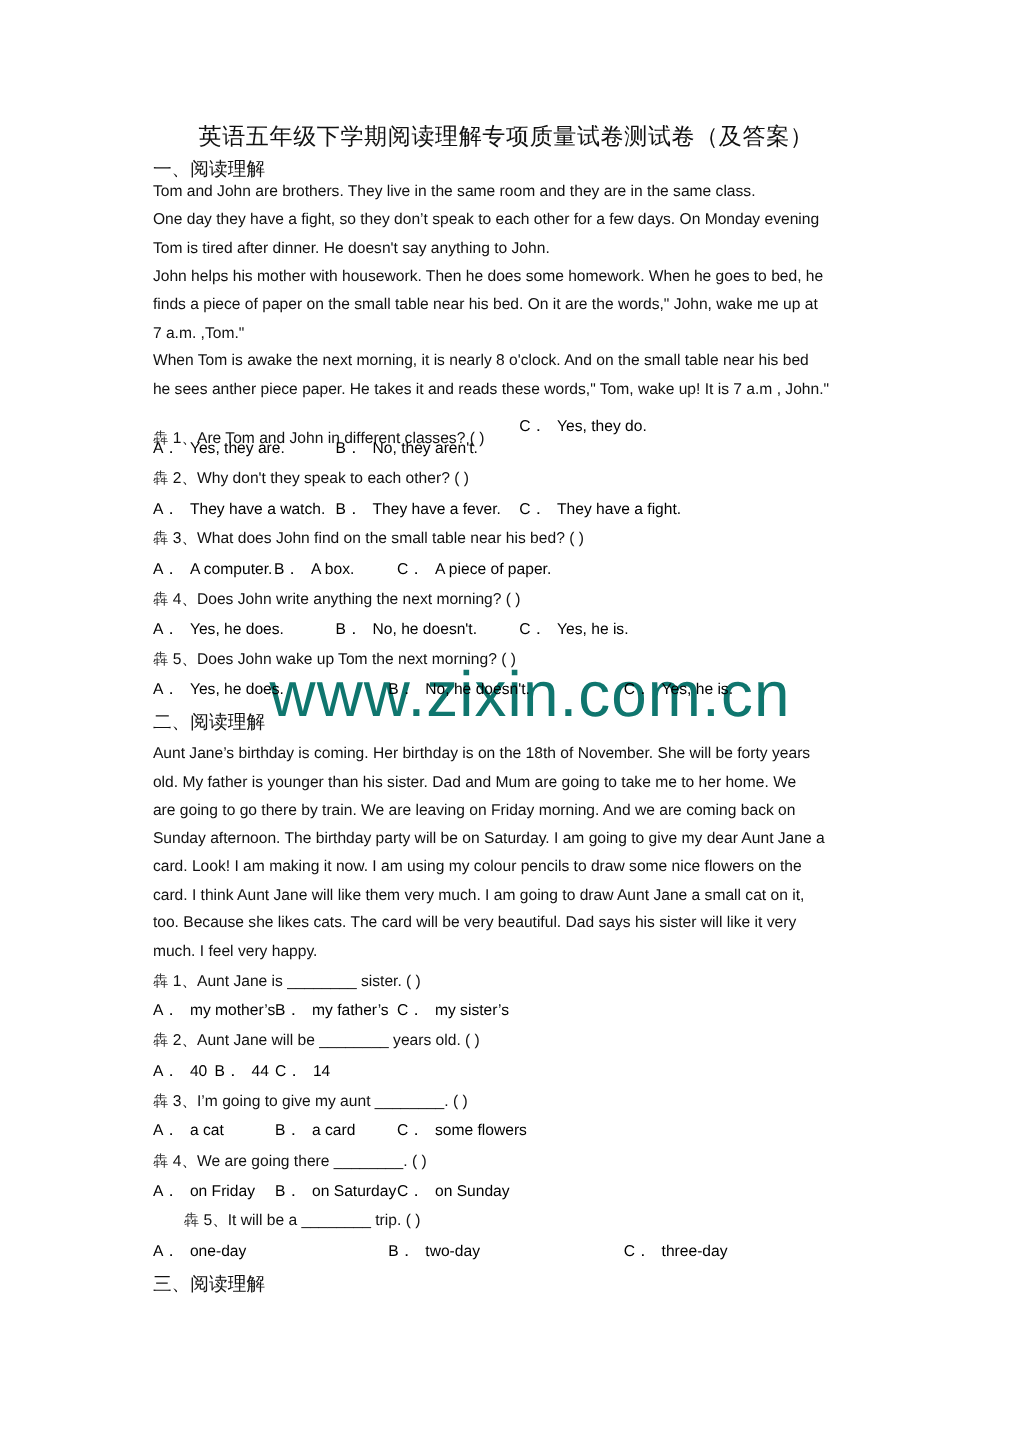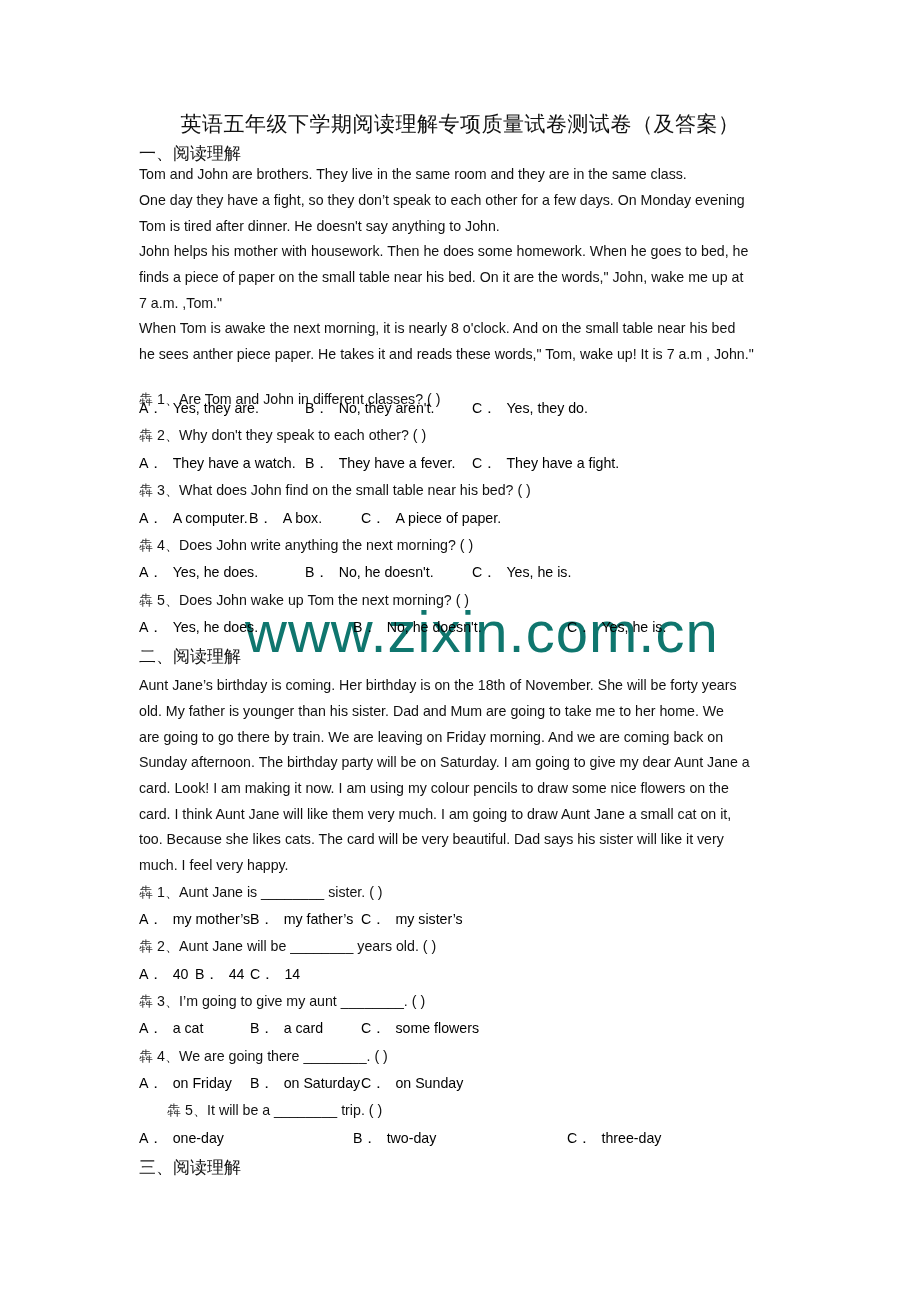--- a/index.html
+++ b/index.html
@@ -38,21 +38,21 @@
     <div class="line" style="top:267px;">finds a piece of paper on the small table near his bed. On it are the words," John, wake me up at</div>
     <div class="line" style="top:293px;">7 a.m. ,Tom."</div>
     <div class="line" style="top:318px;">When Tom is awake the next morning, it is nearly 8 o'clock. And on the small table near his bed</div>
     <div class="line" style="top:344px;">he sees anther piece paper. He takes it and reads these words," Tom, wake up! It is 7 a.m , John."</div>
 
     <div class="line q-line" style="top:389px;">
       <span class="mark">犇</span><span>1、</span><span>Are Tom and John in different classes? (  )</span>
     </div>
     <div class="opt" style="top:398px; left:139px;"><span class="letter">A．</span><span>Yes, they are.</span></div>
     <div class="opt" style="top:398px; left:305px;"><span class="letter">B．</span><span>No, they aren't.</span></div>
-    <div class="opt" style="top:398px; left:472px;"><span class="letter">C．</span><span>Yes, they do.</span></div>
+    <div class="opt" style="top:378px; left:472px;"><span class="letter">C．</span><span>Yes, they do.</span></div>
 
     <div class="line q-line" style="top:425px;">
       <span class="mark">犇</span><span>2、</span><span>Why don't they speak to each other? (  )</span>
     </div>
     <div class="opt" style="top:453px; left:139px;"><span class="letter">A．</span><span>They have a watch.</span></div>
     <div class="opt" style="top:453px; left:305px;"><span class="letter">B．</span><span>They have a fever.</span></div>
     <div class="opt" style="top:453px; left:472px;"><span class="letter">C．</span><span>They have a fight.</span></div>
 
     <div class="line q-line" style="top:480px;">
       <span class="mark">犇</span><span>3、</span><span>What does John find on the small table near his bed? (  )</span>

